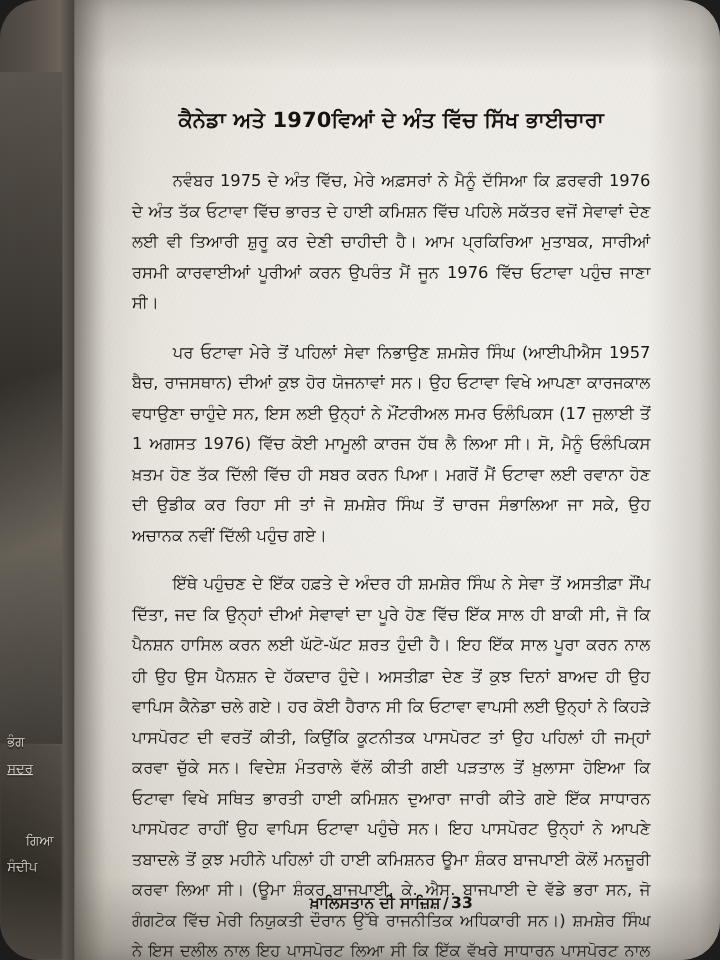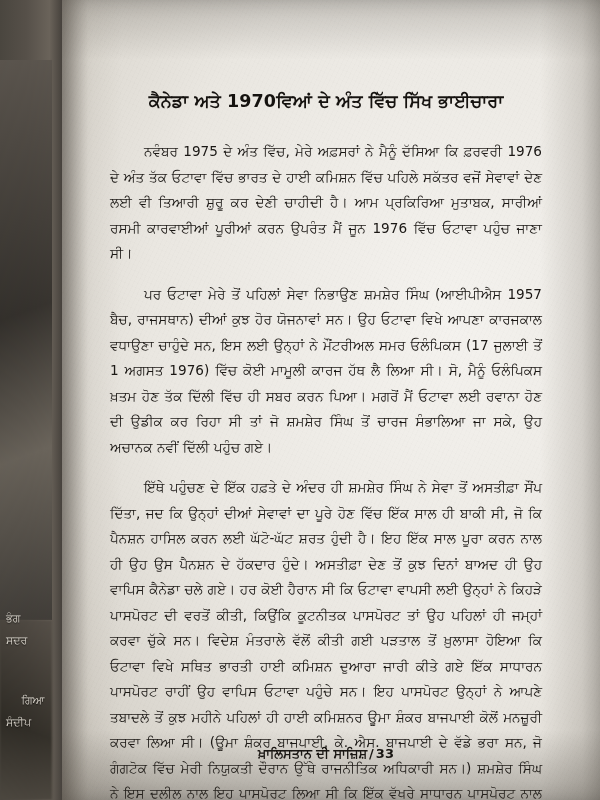--- a/index.html
+++ b/index.html
@@ -7,20 +7,21 @@
     padding: 0;
     background: #1c1c1c;
   }
   #page {
     position: relative;
     width: 600px;
     height: 800px;
     overflow: hidden;
     background: #2a2723;
     font-family: "DejaVu Sans", sans-serif;
+    border-radius: 32px;
   }
   
   .backdrop {
     position: absolute;
     inset: 0;
     background:
       linear-gradient(105deg, #3a3631 0%, #2e2b27 22%, #26231f 50%, #201d1a 78%, #1a1816 100%);
   }
   
   .left-strip {
@@ -50,21 +51,21 @@
     left: 6px;
     width: 54px;
     color: #d9d4cb;
     font-size: 11px;
     line-height: 18px;
     text-align: left;
     text-shadow: 0 1px 1px rgba(0,0,0,.6);
     font-family: "DejaVu Sans", sans-serif;
   }
   #left-line-1 { top: 610px; }
-  #left-line-2 { top: 632px; }
+  #left-line-2 { top: 632px; text-decoration: underline; }
   #left-line-3 { top: 692px; text-align: center; }
   #left-line-4 { top: 714px; }
 
   
   .sheet {
     position: absolute;
     left: 62px;
     top: 0;
     width: 538px;
     height: 800px;

